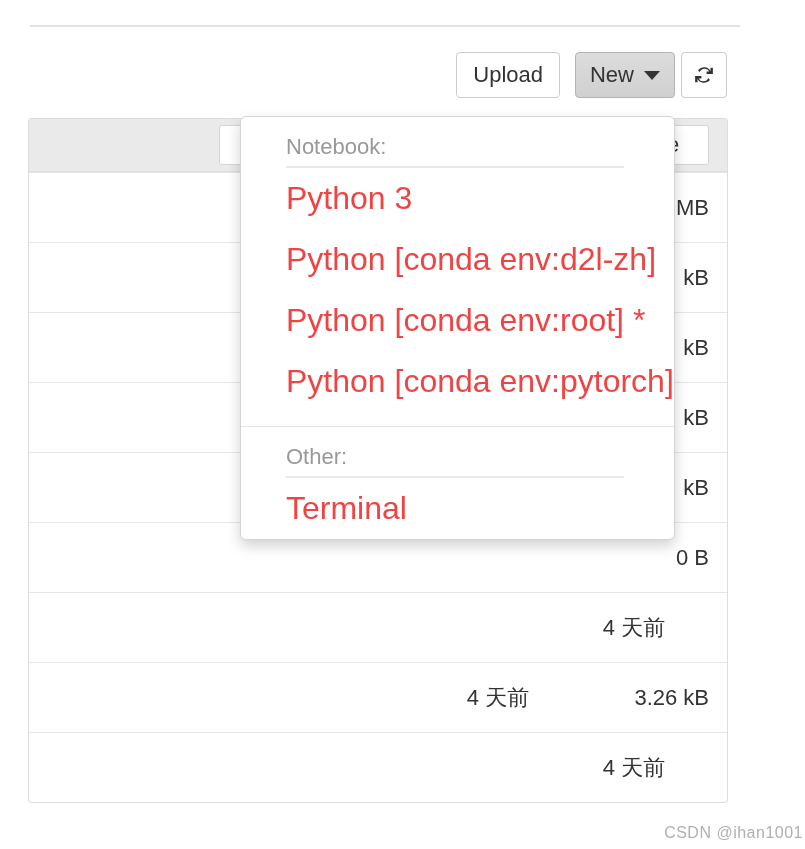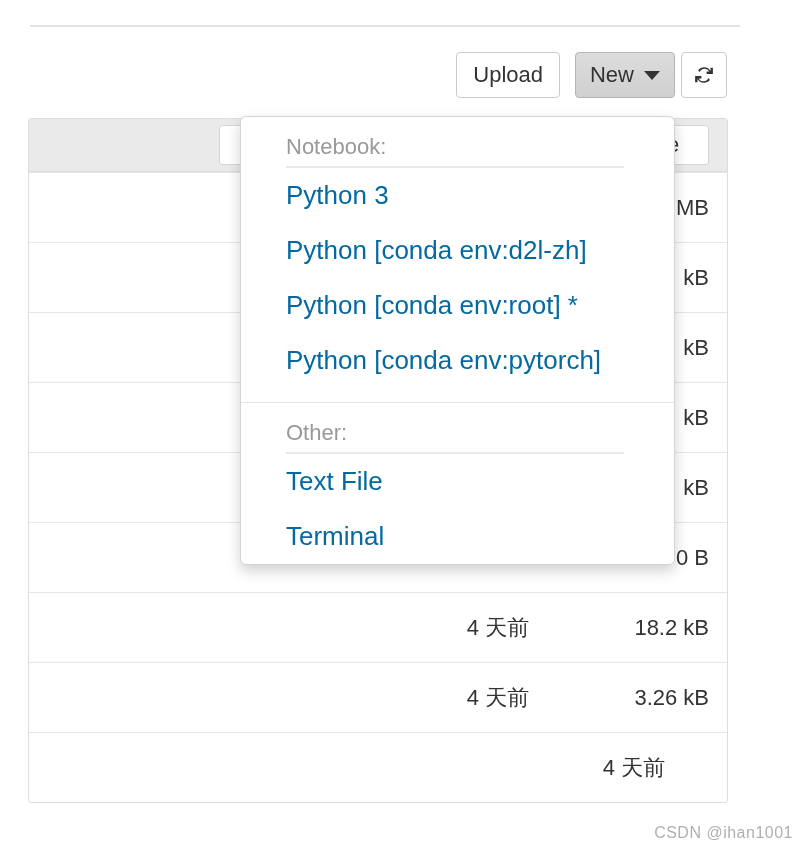--- a/index.html
+++ b/index.html
@@ -172,37 +172,37 @@
     color: #999999;
     padding: 17px 0 6px 45px;
     white-space: nowrap;
   }
   .dd-underline {
     height: 2px;
     background: #e8e8e8;
     margin: 0 50px 0 45px;
   }
   .dd-item {
-    font-size: 26px;
-    color: #0369a1;
+    font-size: 32px;
+    color: #ef4444;
     padding: 12px 0 12px 45px;
     white-space: nowrap;
     cursor: pointer;
   }
   .dd-divider {
     height: 1px;
     background: #e5e5e5;
     margin: 14px 0 0 0;
   }
   .dd-section-bottom { }
 
   
   .watermark {
     position: absolute;
-    right: 12px;
+    right: 2px;
     top: 824px;
     font-size: 16px;
     color: #b0b0b0;
     letter-spacing: 0.5px;
     white-space: nowrap;
   }
 </style>
 </head>
 <body>
 
@@ -258,21 +258,20 @@
     <div class="row-size">kB</div>
   </div>
   <div class="file-row">
     <div class="row-name"></div>
     <div class="row-date"></div>
     <div class="row-size">0 B</div>
   </div>
   <div class="file-row">
     <div class="row-name"></div>
     <div class="row-date">4 天前</div>
-    <div class="row-size">18.2 kB</div>
   </div>
   <div class="file-row">
     <div class="row-name"></div>
     <div class="row-date">4 天前</div>
     <div class="row-size">3.26 kB</div>
   </div>
   <div class="file-row">
     <div class="row-name"></div>
     <div class="row-date">4 天前</div>
   </div>
@@ -288,18 +287,17 @@
     <div class="dd-item">Python [conda env:root] *</div>
     <div class="dd-item">Python [conda env:pytorch]</div>
   </div>
 
   <div class="dd-divider"></div>
 
   <div class="dd-section dd-section-bottom">
     <div class="dd-header">Other:</div>
     <div class="dd-underline"></div>
 
-    <div class="dd-item">Text File</div>
     <div class="dd-item">Terminal</div>
   </div>
 </div>
 
 <div class="watermark">CSDN @ihan1001</div>
 
 </body></html>

